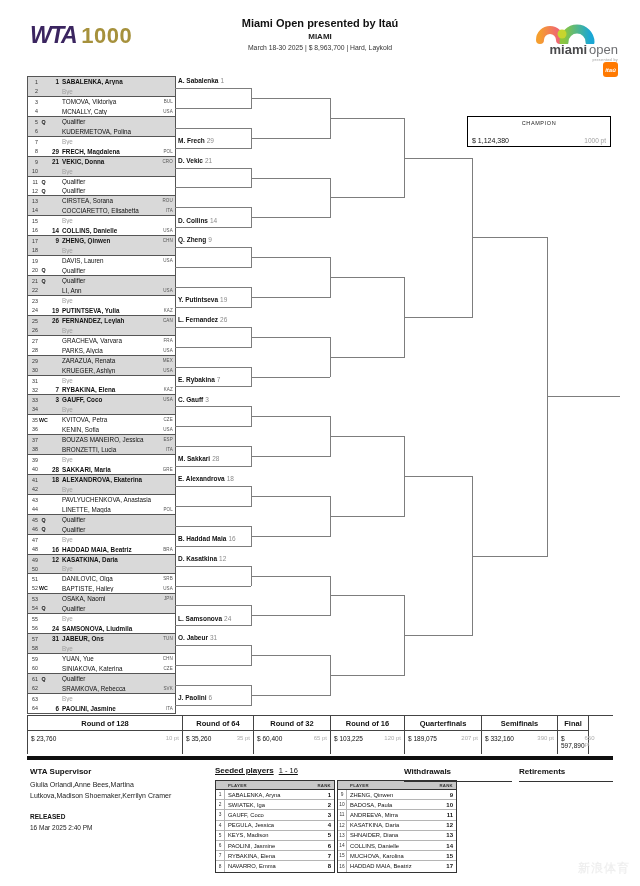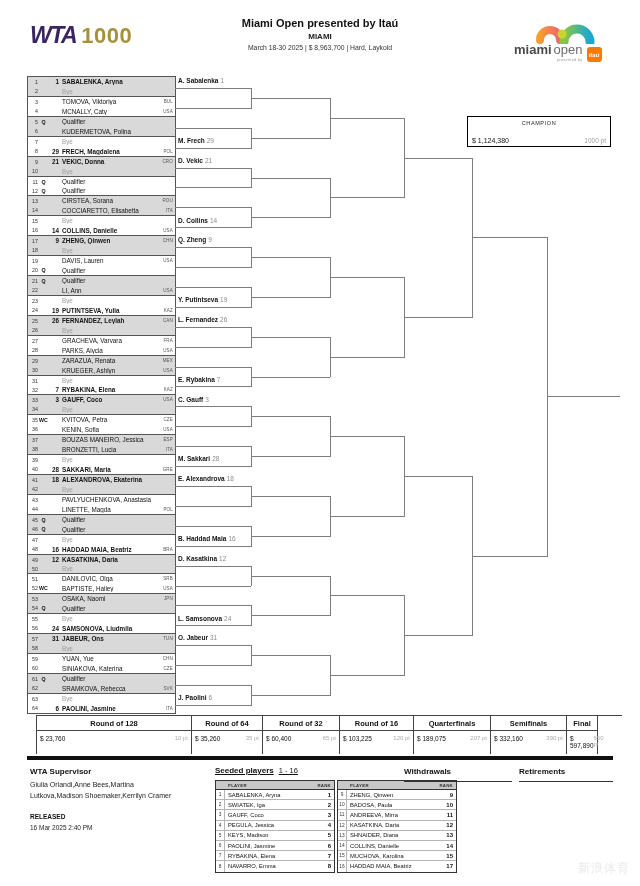--- a/index.html
+++ b/index.html
@@ -12,21 +12,21 @@
   
   .wta-logo { position:absolute; left:30px; top:22px; white-space:nowrap; }
   .wta-word { font-size:23px; font-weight:900; font-style:italic; color:#3b2560; letter-spacing:-1.5px; }
   .wta-tier { font-size:22px; font-weight:600; color:#a6913c; margin-left:5px; letter-spacing:0.5px; }
   .center-head { position:absolute; left:170px; top:17px; width:300px; text-align:center; }
   .ev-title { font-size:11px; font-weight:bold; color:#111; }
   .ev-city  { font-size:8px; font-weight:bold; margin-top:3px; color:#222; }
   .ev-details { font-size:6.8px; margin-top:3px; color:#333; }
   .mo-logo { position:absolute; left:514px; top:10px; width:104px; }
   .mo-arcs { display:block; margin:0 auto; }
-  .mo-textrow { display:flex; align-items:flex-end; margin-top:-2px; }
+  .mo-textrow { display:flex; align-items:flex-end; margin-top:-2px;flex-direction:column; }
   .mo-namecol { text-align:center; }
   .mo-nameline { font-size:13px; color:#4a4a4c; white-space:nowrap; }
   .mo-m { font-weight:800; }
   .mo-o { font-weight:400; color:#6d6e71; margin-left:2px; }
   .mo-presby { font-size:3.8px; color:#9a9a9a; text-align:right; margin-top:1px; letter-spacing:0.3px; }
   .itau-box { width:15px; height:15px; background:#ff7900; border-radius:3px; color:#fff;
               font-size:6px; font-style:italic; font-weight:bold; display:flex; align-items:center;
               justify-content:center; margin-left:4px; }
   .draw-label { position:absolute; right:28px; top:76px; white-space:nowrap; }
   .dl-main { font-size:10.5px; font-weight:800; color:#111; }
@@ -48,21 +48,21 @@
   .b-tag { width:11px; text-align:center; font-size:5.3px; font-weight:bold; color:#111; flex:none; }
   .b-seed { width:13px; text-align:right; font-weight:bold; padding-right:3px; flex:none; font-size:6.3px; }
   .b-name { flex:1; overflow:hidden; color:#111; }
   .b-name.seeded { font-weight:bold; }
   .b-name.bye { color:#9f9f9f; }
   .b-cc { width:16px; flex:none; text-align:right; font-size:4.5px; color:#555; padding-right:2px; letter-spacing:0.2px; }
   .r64name { position:absolute; font-size:6.5px; font-weight:bold; white-space:nowrap; color:#111; }
   .r64seed { font-weight:normal; color:#8a8a8a; margin-left:2px; }
   .bl { position:absolute; background:#7d7d7d; }
   
-  .rounds { position:absolute; left:36px; top:715px; width:586px; display:flex;
+  .rounds { position:absolute; left:27px; top:715px; width:586px; display:flex;
             border-top:1px solid #444; }
   .rcol { border-left:1px solid #444; }
   .rcol:last-child { border-right:1px solid #444; }
   .rname { font-size:7.5px; font-weight:bold; text-align:center; padding:3px 0 2px 0;
            border-bottom:1px solid #444; color:#111; }
   .rmoney { display:flex; justify-content:space-between; padding:4px 3px 5px 3px; }
   .rprize { font-size:6.5px; color:#111; }
   .rpts { font-size:6px; color:#ababab; }
   
   .blackbar { position:absolute; left:27px; top:756px; width:586px; height:4px; background:#101010; }

